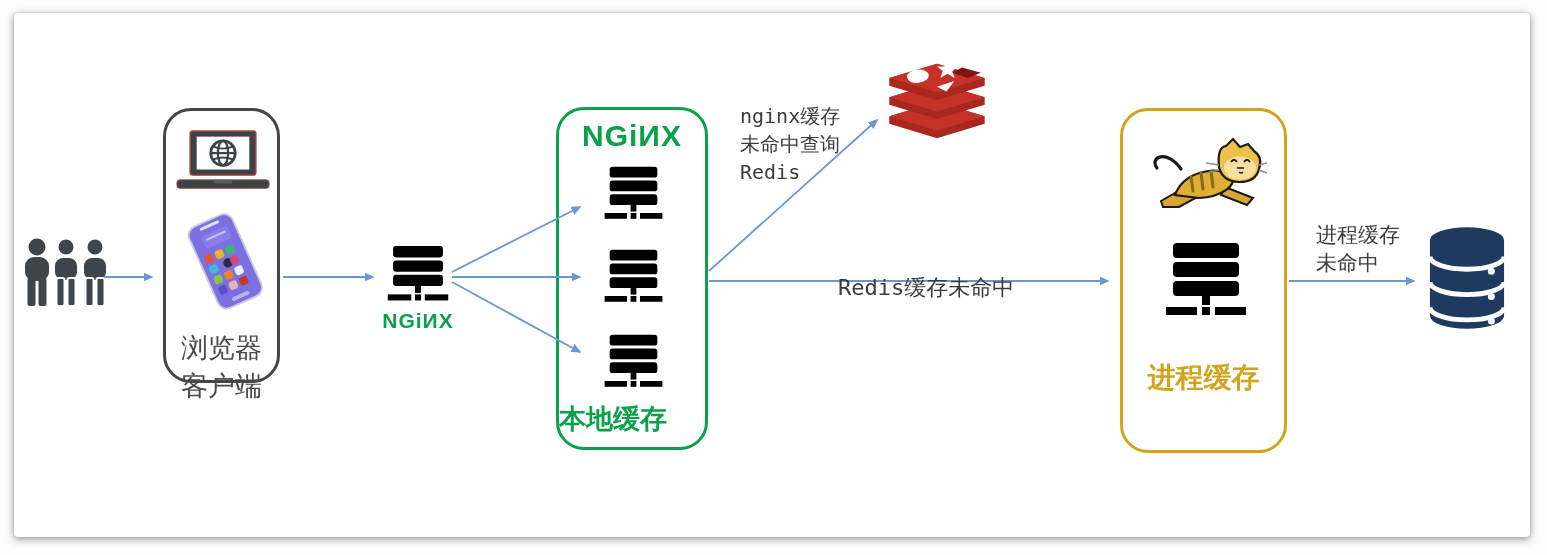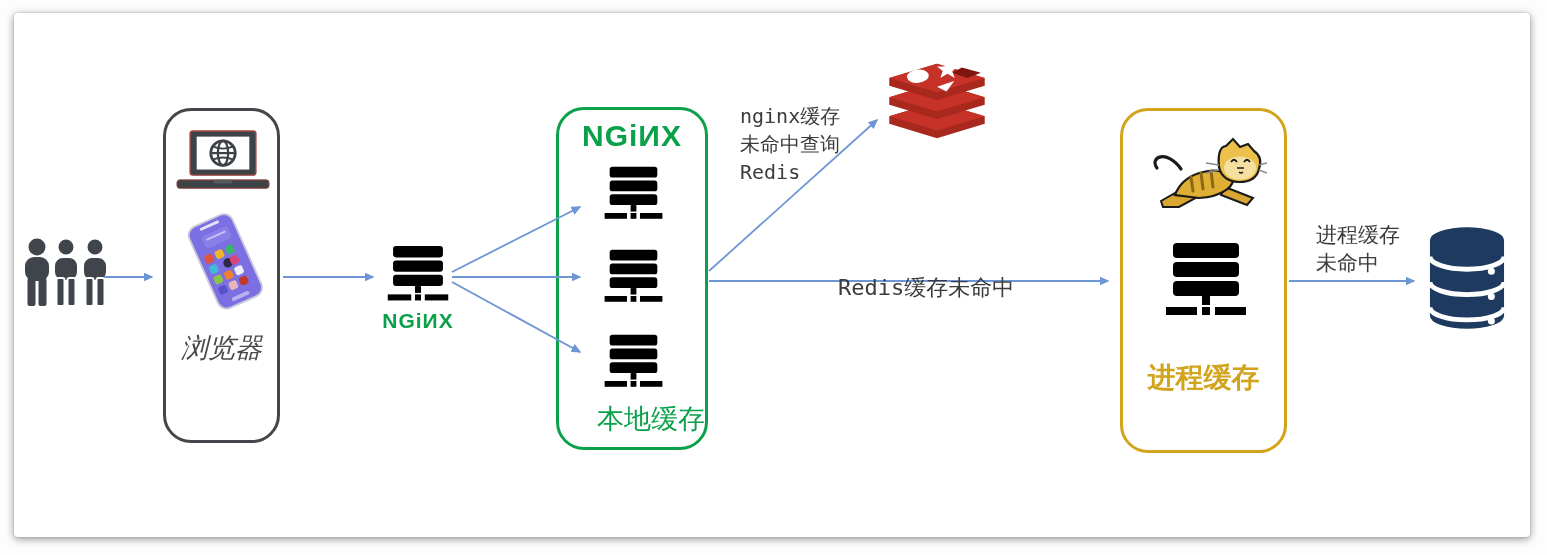--- a/index.html
+++ b/index.html
@@ -6,32 +6,32 @@
   html,body { width:1547px; height:555px; background:#fdfdfd; overflow:hidden;
               font-family:"Liberation Sans", sans-serif; }
   .stage { position:relative; width:1547px; height:555px; }
   .card { position:absolute; left:14px; top:13px; width:1516px; height:524px;
           background:#ffffff; border-radius:4px;
           box-shadow:0 2px 9px rgba(0,0,0,.42), 0 0 2px rgba(0,0,0,.2); }
   .abs { position:absolute; }
 
   
   .node-box { position:absolute; background:#fff; border-radius:28px; }
-  .browser-box { left:163px; top:108px; width:117px; height:335px; border:3px solid #43474b;font-style:italic; }
+  .browser-box { left:163px; top:108px; width:117px; height:275px; border:3px solid #43474b; }
   .local-box   { left:556px; top:107px; width:152px; height:343px; border:3.5px solid var(--nginx-green); }
   .tomcat-box  { left:1120px; top:108px; width:167px; height:345px; border:3.5px solid var(--tomcat-gold); }
 
   .browser-label { position:absolute; left:0; right:0; top:218px; text-align:center;
                    font-size:27px; line-height:38px; color:#4a4a4a; }
   .nginx-logo-sm { position:absolute; left:374px; top:309px; width:88px; text-align:center;
                    font-size:21px; font-weight:bold; letter-spacing:1px; color:var(--nginx-green); }
   .local-logo { position:absolute; left:0; right:0; top:9px; text-align:center;
                 font-size:30px; font-weight:bold; letter-spacing:1px; color:var(--nginx-green); }
-  .local-label { position:absolute; left:0; right:0; bottom:10px; text-align:right;
-                 font-size:27px; color:var(--nginx-green); }
+  .local-label { position:absolute; left:0; right:0; bottom:10px; text-align:left;
+                 font-size:27px; color:var(--nginx-green);font-weight:bold; }
   .tomcat-label { position:absolute; left:0; right:0; top:248px; text-align:center;
                   font-size:28px; font-weight:bold; color:var(--tomcat-gold); }
 
   
   .ann { position:absolute; color:#3b3b3b;
          font-family:"DejaVu Sans Mono","Liberation Mono",monospace; }
   .ann-nginx-miss { left:740px; top:102px; font-size:20px; line-height:28px; }
   .ann-redis-miss { left:838px; top:248px; font-size:22px; line-height:31px;margin-top:24px; }
   .ann-process-miss { left:1316px; top:221px; font-size:21px; line-height:28px; }
 
@@ -125,20 +125,21 @@
           <rect x="62" y="64" width="9" height="9" rx="2.5" fill="#eeeef6"></rect>
           <rect x="38" y="76" width="9" height="9" rx="2.5" fill="#5a52c8"></rect>
           <rect x="50" y="76" width="9" height="9" rx="2.5" fill="#e8b4b8"></rect>
           <rect x="62" y="76" width="9" height="9" rx="2.5" fill="#c0392b"></rect>
         </g>
         <rect x="47" y="92" width="20" height="4" rx="2" fill="#b9b2ee"></rect>
       </g>
     </svg>
     <div class="browser-label">
       <div>浏览器</div>
+      <div>客户端</div>
     </div>
   </div>
 
   <svg class="abs srv-green" style="left:384px; top:242px;" width="68" height="64" viewBox="0 0 90 78">
     <use href="#server"></use>
   </svg>
   <div class="nginx-logo-sm">NGiИX</div>
 
   <div class="node-box local-box">
     <div class="local-logo">NGiИX</div>

